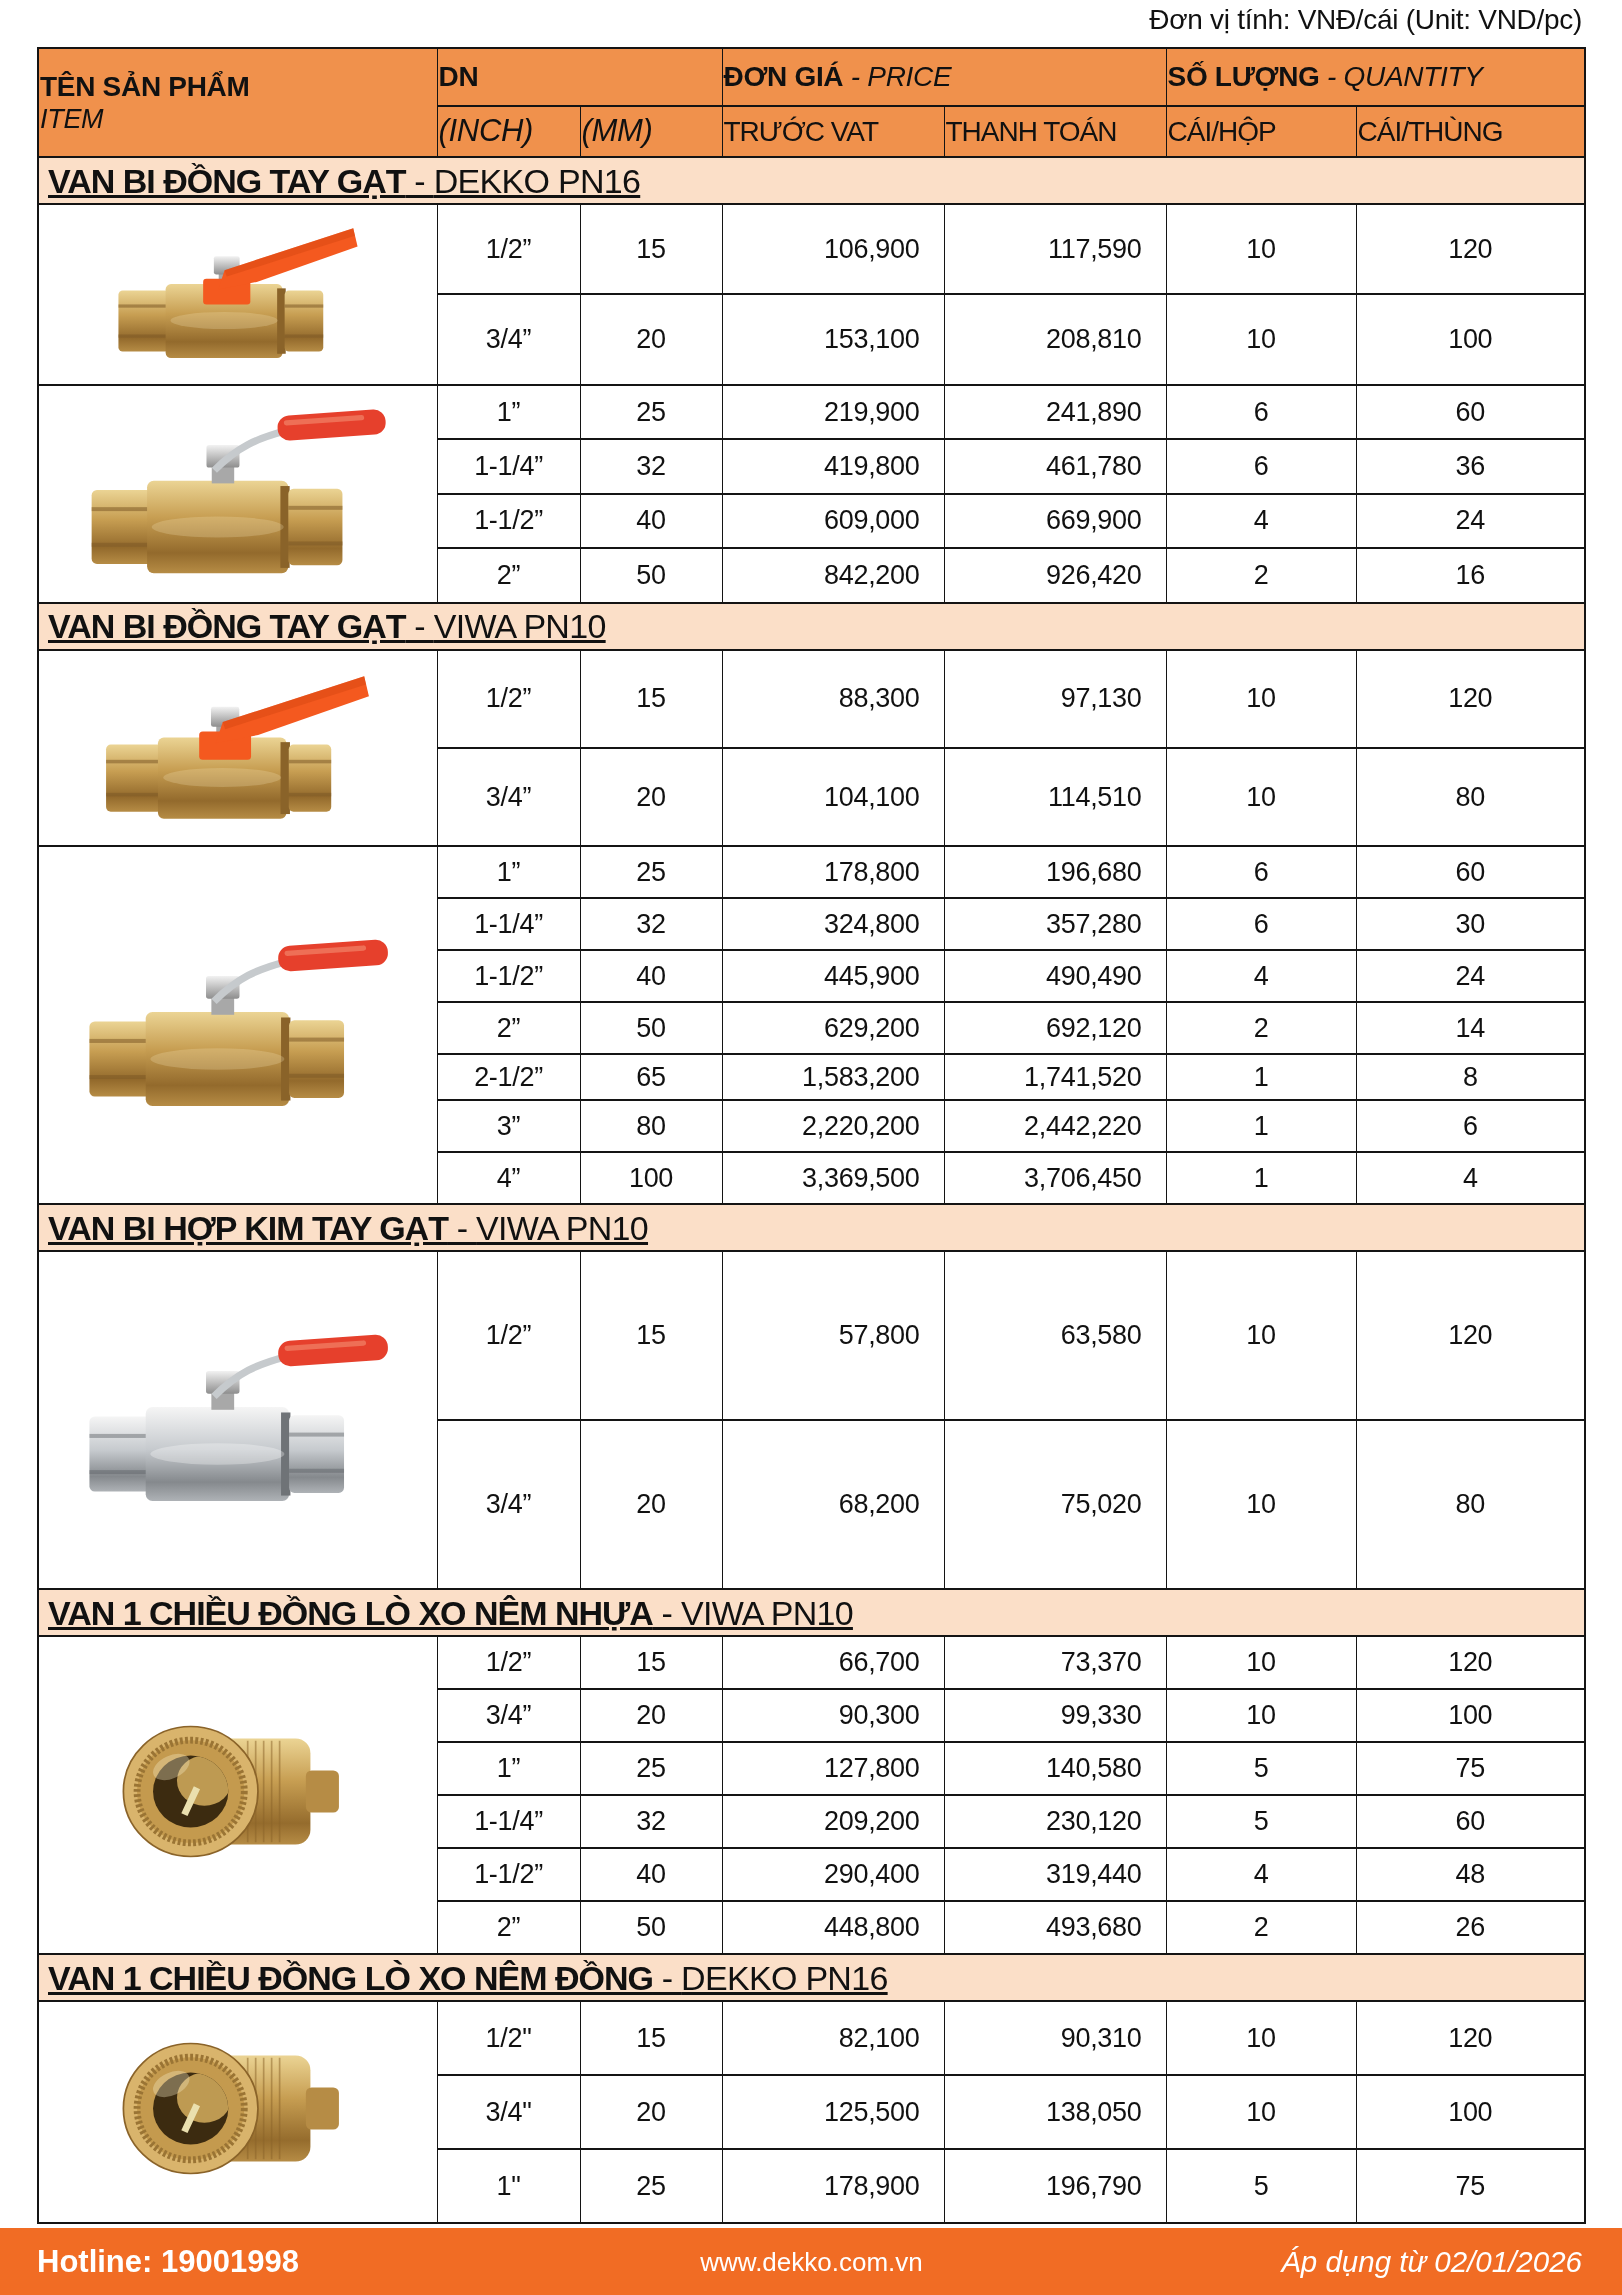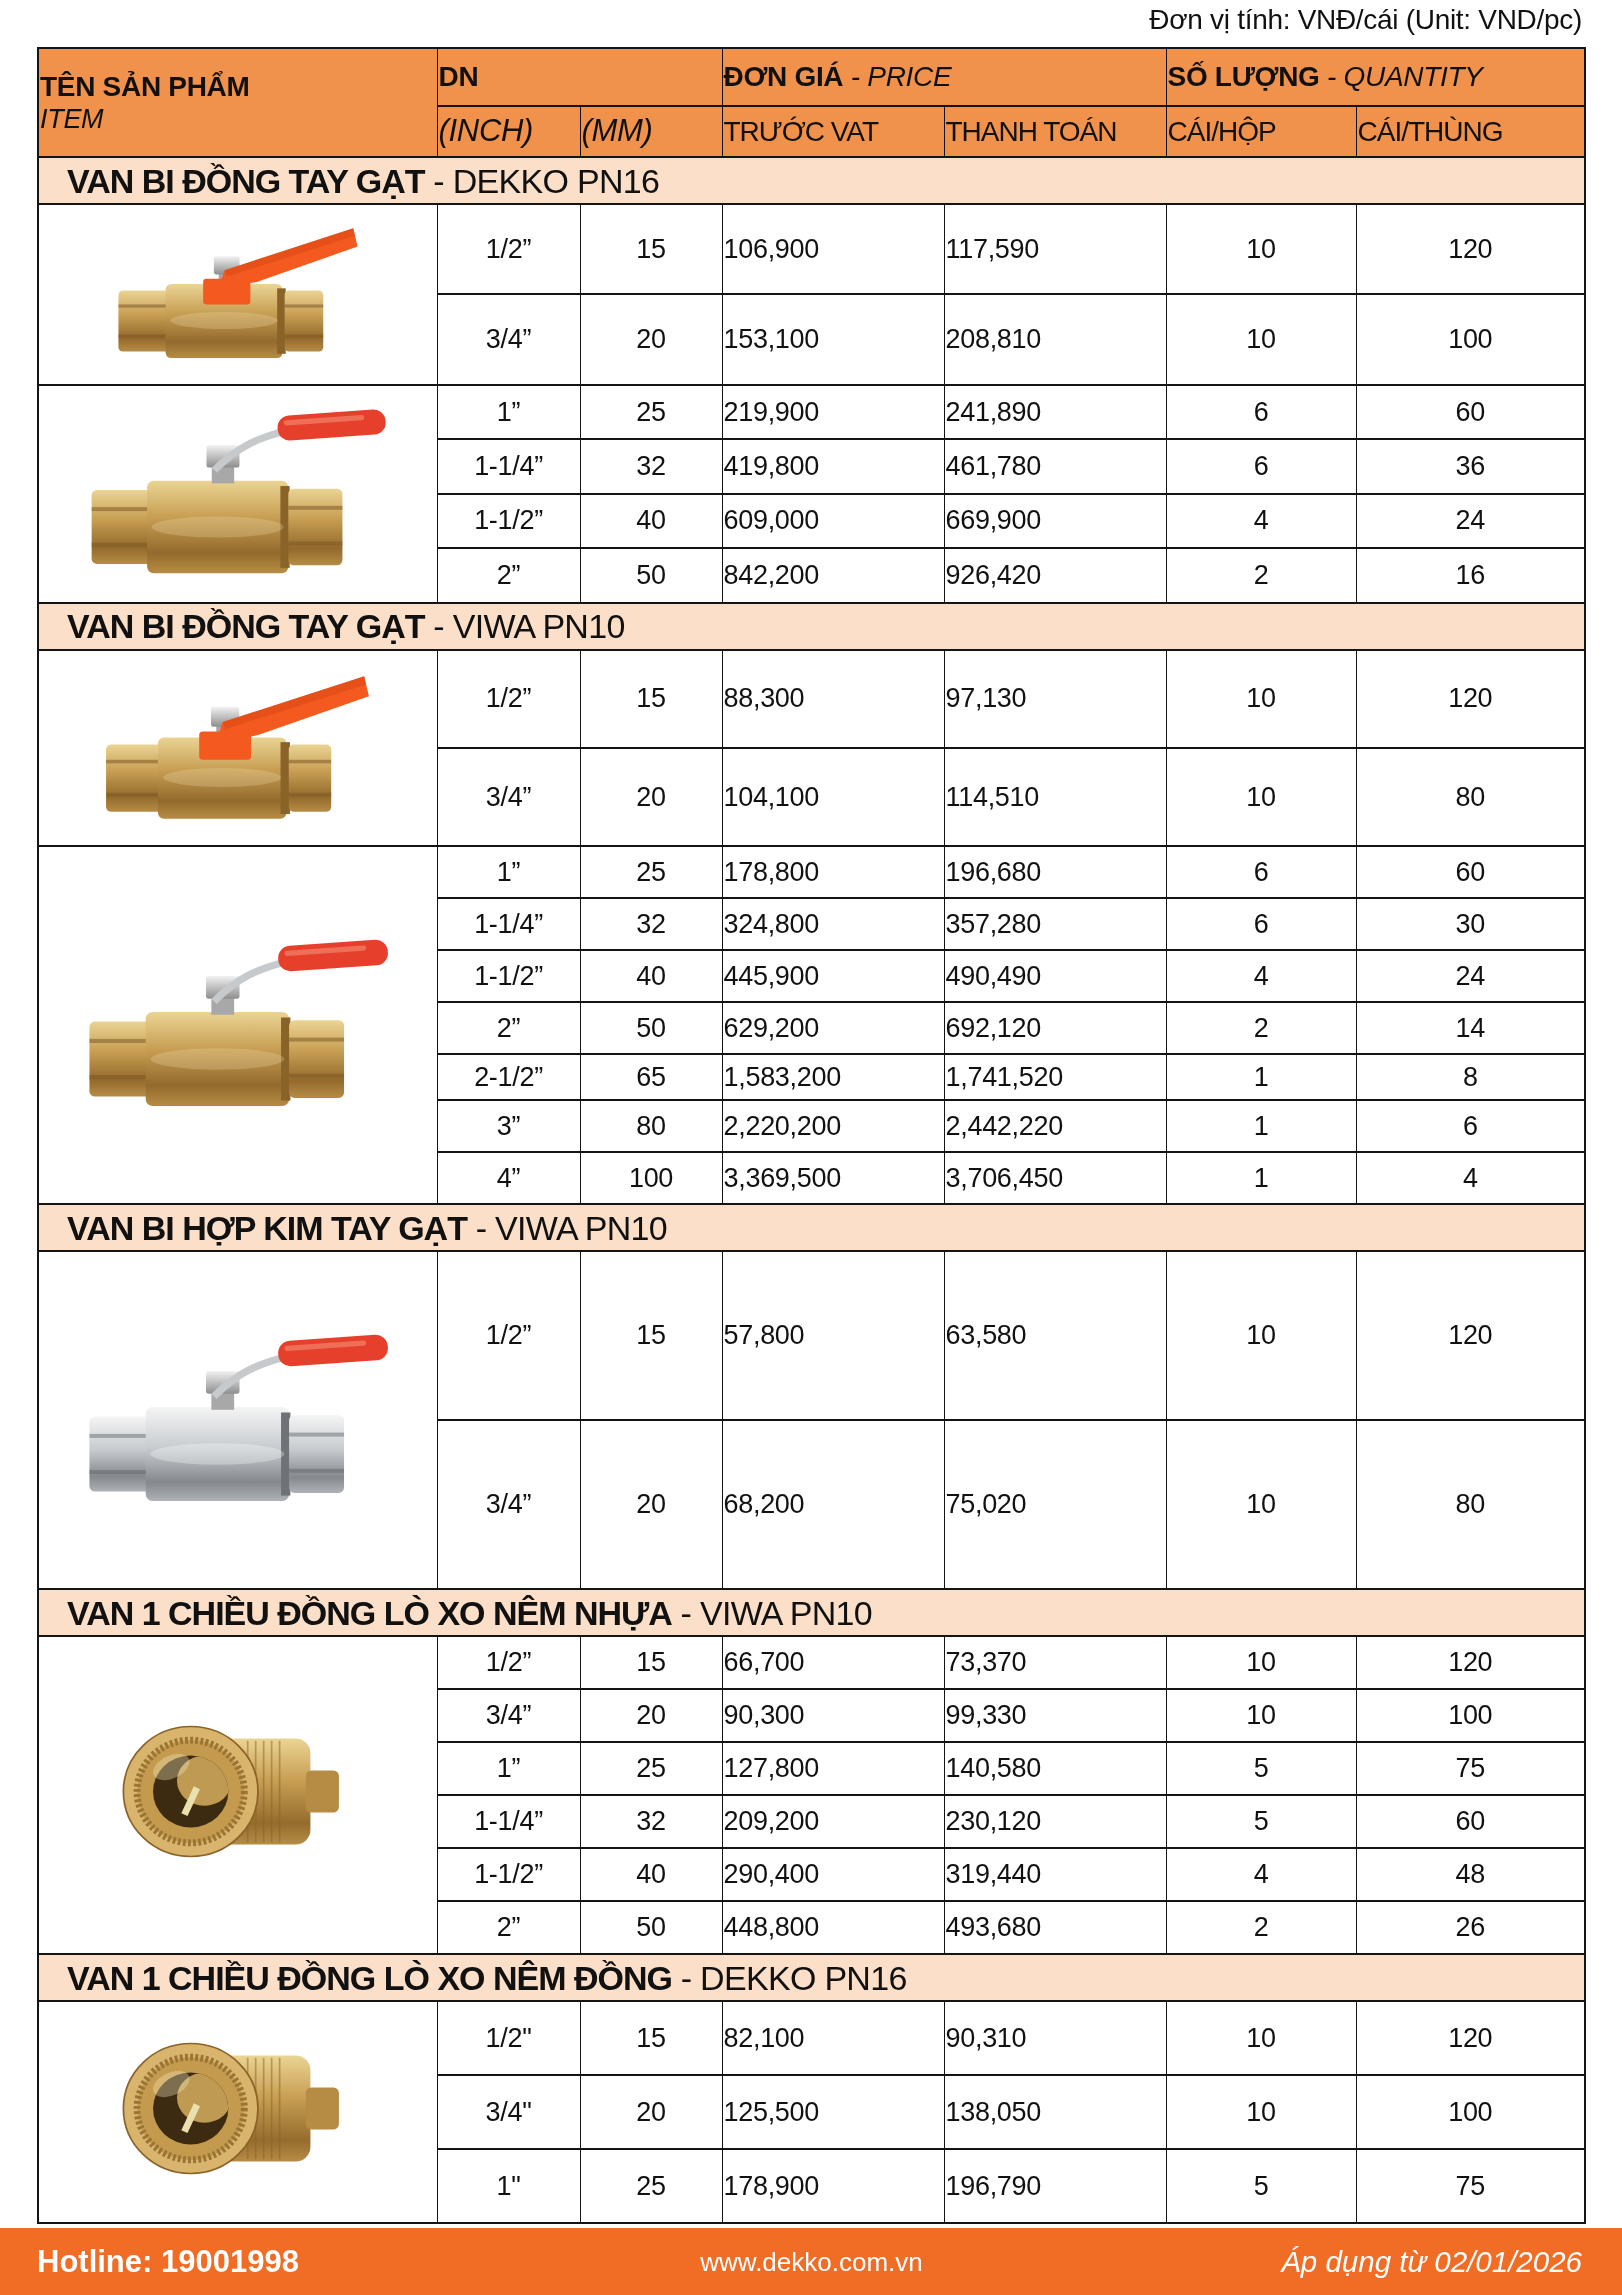--- a/index.html
+++ b/index.html
@@ -26,25 +26,25 @@
   thead .b{font-weight:bold}
   thead .it{font-style:italic;font-weight:normal}
   .th-item .it{font-size:27px}
   .h2 th.iti{font-style:italic;font-weight:normal;font-size:31px}
   .h2 th.sb{font-weight:normal;font-size:28px;letter-spacing:-1px}
   tbody td{
     font-size:27px;letter-spacing:-0.3px;vertical-align:middle;
     border-top-width:2px;border-bottom-width:2px;
   }
   tbody td.center{text-align:center}
-  tbody td.right{text-align:left;padding-right:24px}
+  tbody td.right{text-align:right;padding-right:24px}
   tr.band td{
     background:var(--band-peach,#FBDFC8);
-    height:43px;padding-left:28px;font-size:34px;line-height:1;
-    border-top-width:2.7px;border-bottom-width:2px;
+    height:43px;padding-left:9px;font-size:34px;line-height:1;
+    border-top-width:2.7px;border-bottom-width:2px;text-decoration:underline;
   }
   .band-name{font-weight:bold;letter-spacing:-1px}
   .band-sep,.band-suffix{font-weight:normal;letter-spacing:-0.7px}
   td.img-cell{text-align:center;vertical-align:middle;padding:5.4px;background:#fff}
   .footer{
     position:absolute;left:0;bottom:0;width:1623px;height:67px;
     background:var(--footer-orange,#F16C24);color:#fff;
   }
   .f-left{position:absolute;left:37px;top:50%;transform:translateY(-50%);
     font-weight:bold;font-size:31px}

